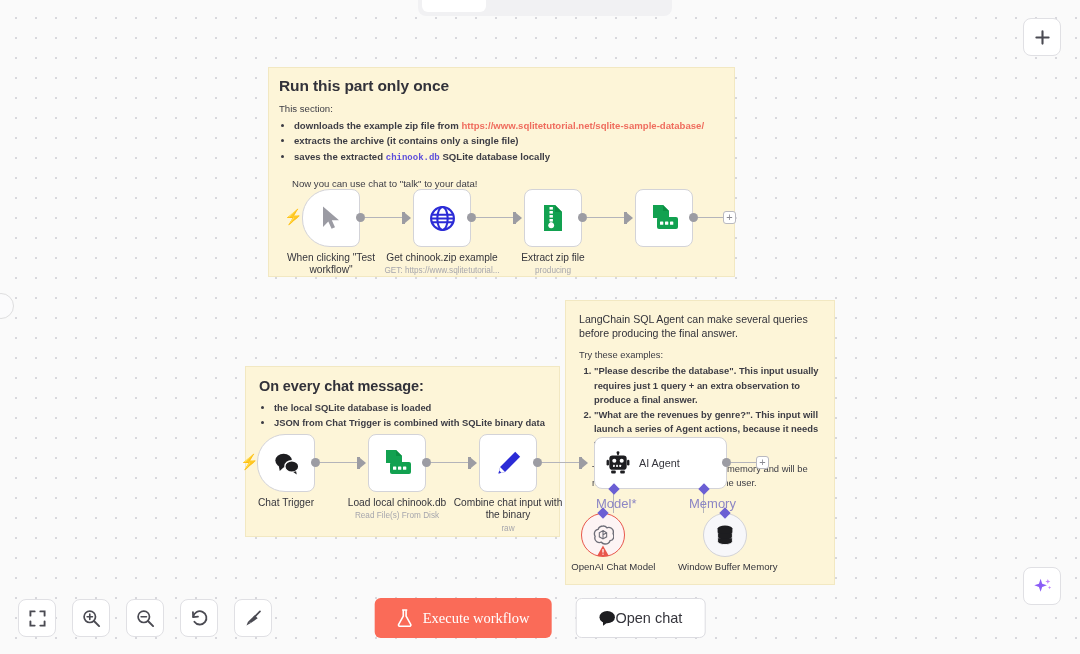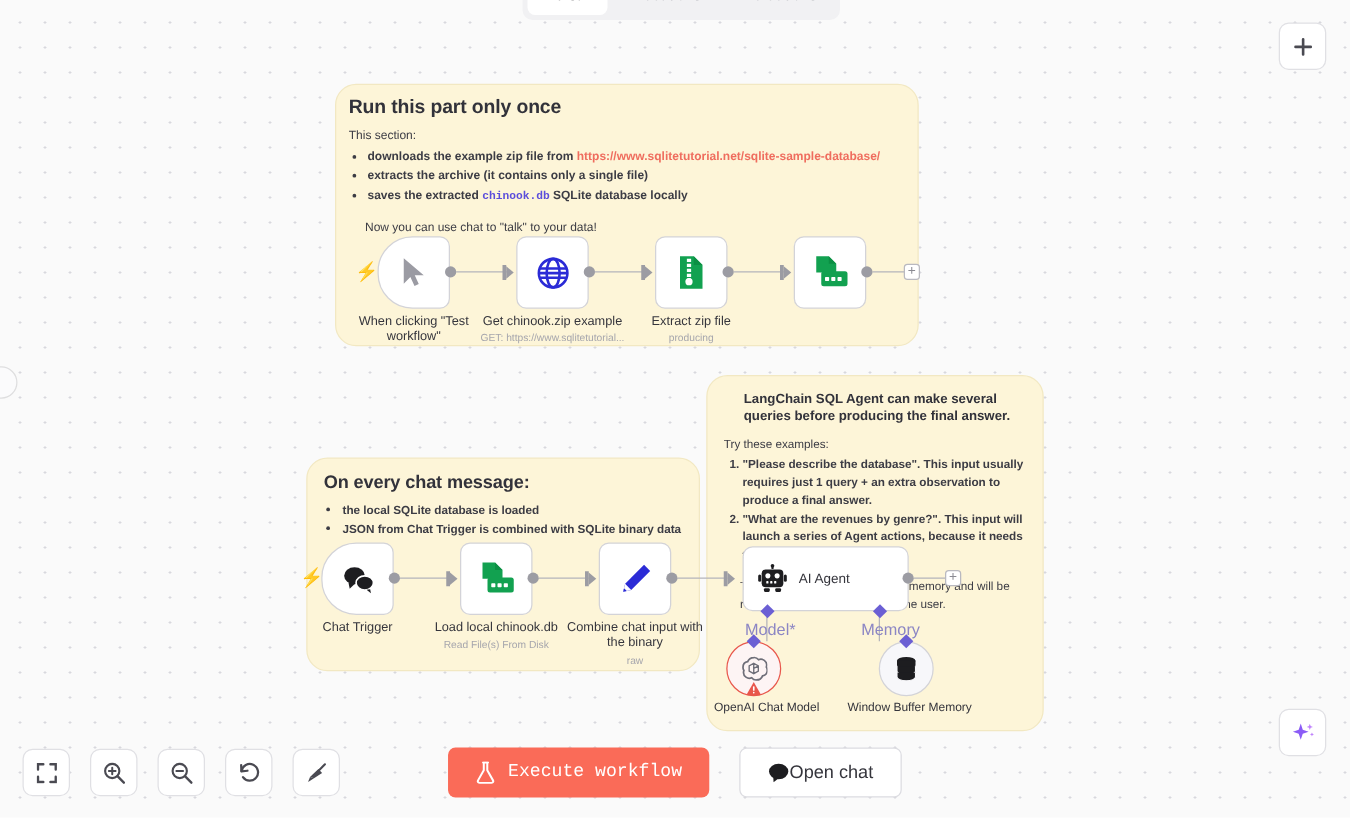--- a/index.html
+++ b/index.html
@@ -46,36 +46,36 @@
     cursor: pointer;
     z-index: 30;
   }
   #add-node-btn { right: 19px; top: 18px; }
   #ai-assistant-btn { right: 19px; top: 567px; }
 
   
   .sticky {
     position: absolute;
     background: #fdf5d8;
-    border-radius: 17px;
+    border-radius: 0;
     z-index: 1;
     border: 1px solid #f2e8c2;
   }
   #sticky-top   { left: 268px; top: 67px;  width: 467px; height: 210px; }
   #sticky-chat  { left: 245px; top: 366px; width: 315px; height: 171px; }
   #sticky-agent { left: 565px; top: 300px; width: 270px; height: 285px; }
 
   .sticky-inner { padding: 11px 13px 0 13px; }
   .sticky h3 {
     font-size: 14.5px; font-weight: 700; color: #32323a;
     margin-bottom: 7px; letter-spacing: -0.1px;
   }
   .sticky h4 {
-    font-size: 10.6px; font-weight: 700; color: #32323a;
-    line-height: 1.35; margin-bottom: 7px; margin-left: 16px;
+    font-size: 10.6px; font-weight: 400; color: #32323a;
+    line-height: 1.35; margin-bottom: 7px;
   }
   .sticky p { font-size: 9.4px; color: #3c3c44; line-height: 1.45; }
   .sticky ul, .sticky ol { margin: 3px 0 0 15px; font-weight: bold; }
   .sticky li { font-size: 9.4px; color: #3c3c44; line-height: 1.52; margin-bottom: 1px; }
   .sticky .indent-p { margin-top: 11px; padding-left: 13px; }
   #sticky-top .sticky-inner { padding: 9px 13px 0 10px; }
   #sticky-top h3 { font-size: 15.5px; }
   #sticky-top p, #sticky-top li { font-size: 9.6px; }
   .lnk { color: #ef6d5e; }
   .code { font-family: "Liberation Mono", monospace; color: #5b4ddb; font-size: 9px; }
@@ -188,21 +188,21 @@
   #action-bar {
     position: absolute; left: 50%; bottom: 16px;
     transform: translateX(-50%);
     display: flex; gap: 24px; z-index: 30;
   }
   #execute-workflow-button {
     background: #fa6b58; border: none; border-radius: 6px;
     color: #fff; font-size: 14.5px;
     padding: 0 22px; height: 40px;
     display: flex; align-items: center; gap: 10px; cursor: pointer;
-    font-family: Liberation Mono, monospace;
+    font-family: Liberation Serif, serif;
   }
   #open-chat-button {
     background: #fff; border: 1px solid #dcdce1; border-radius: 6px;
     color: #35353c; font-size: 14.5px;
     padding: 0 22px; height: 40px;
     display: flex; align-items: center; cursor: pointer;
     font-family: "Liberation Sans", sans-serif;
   }
 
   

